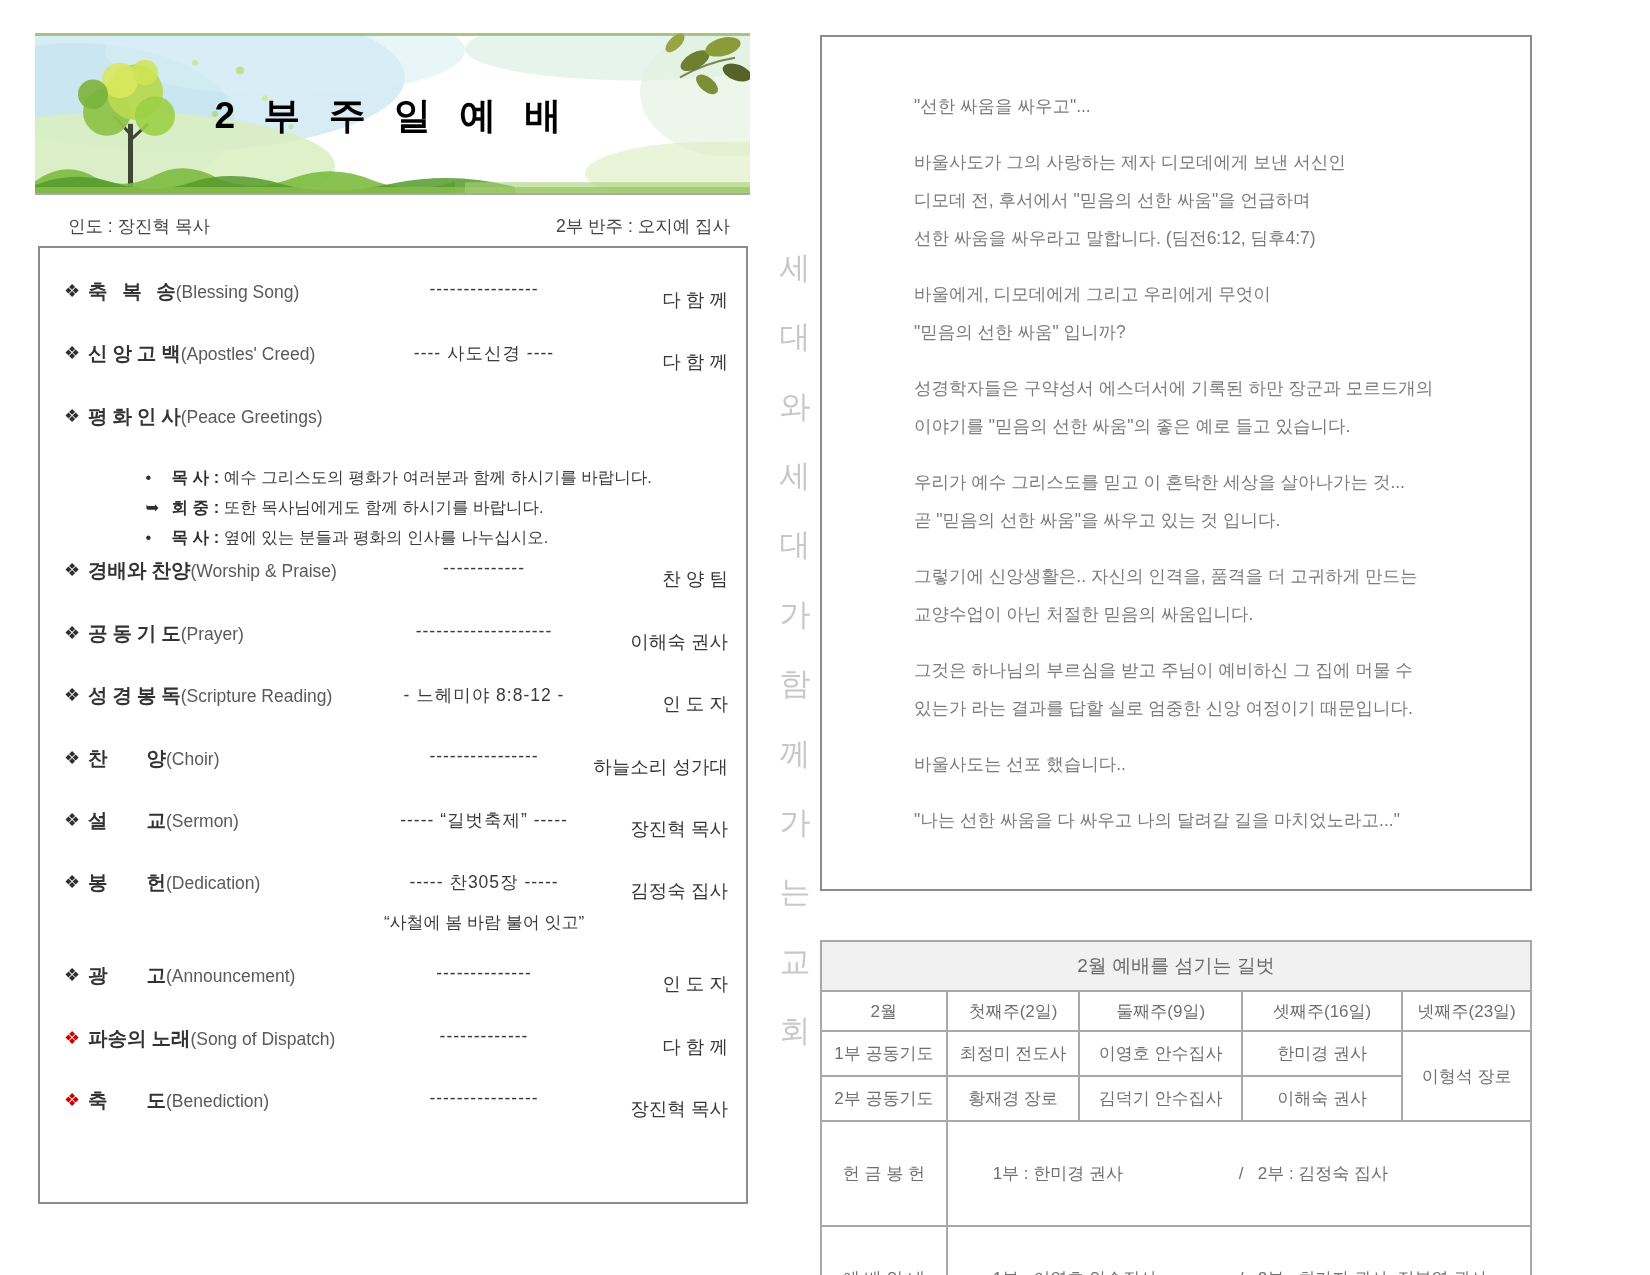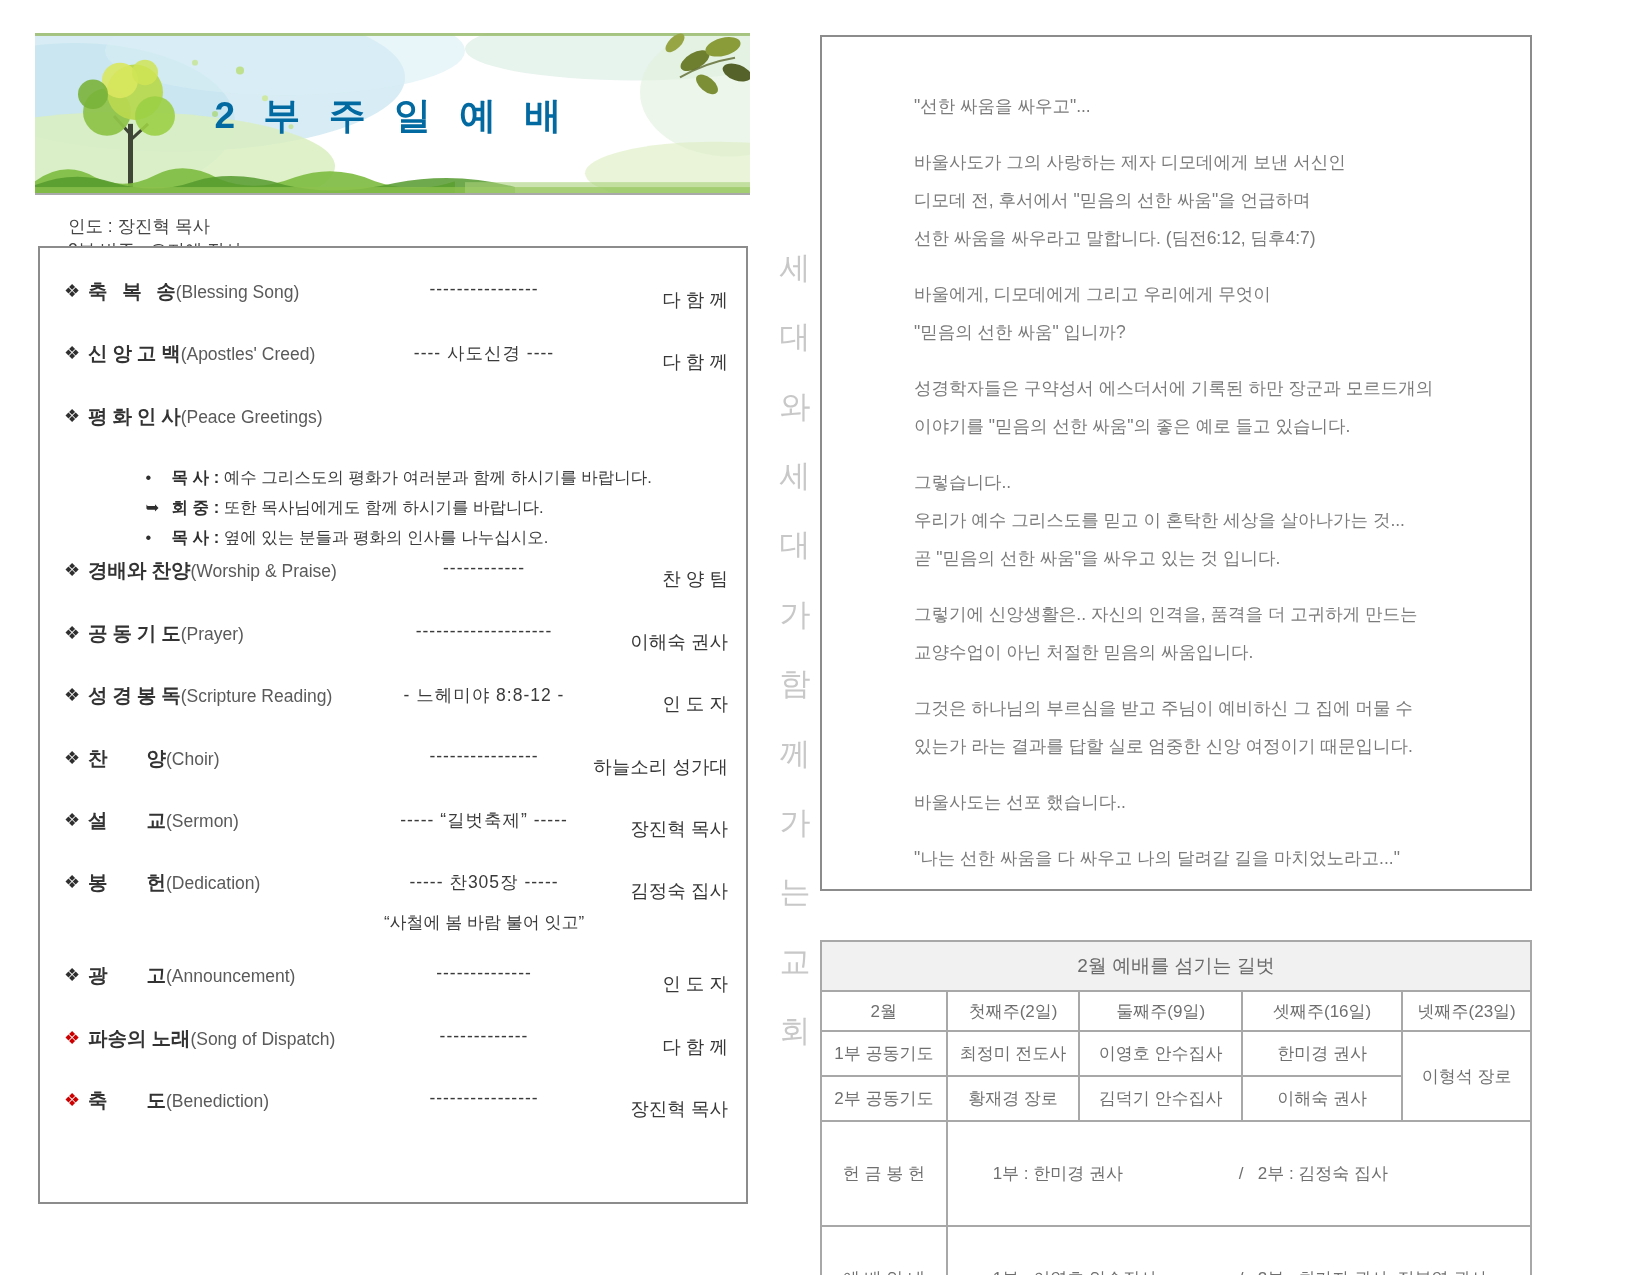--- a/index.html
+++ b/index.html
@@ -4,25 +4,25 @@
 <style>
   * { margin:0; padding:0; box-sizing:border-box; }
   html,body { background:#ffffff; }
   body { font-family:"Liberation Sans","DejaVu Sans",sans-serif; }
   .page { position:relative; width:1650px; height:1275px; background:#fff; overflow:hidden; }
 
   
   .banner { position:absolute; left:35px; top:33px; width:715px; height:162px; border-bottom:2px solid #a9a9a9; overflow:hidden; }
   .banner svg { position:absolute; left:0; top:0; width:100%; height:100%; }
   .banner-title { position:absolute; left:0; right:0; top:58px; text-align:center;
-    font-size:37px; font-weight:bold; color:#0369a1; letter-spacing:9px; white-space:pre; }
+    font-size:37px; font-weight:bold; color:#000000; letter-spacing:9px; white-space:pre; }
 
   
   .leader-line { position:absolute; left:68px; top:214px; width:662px; display:flex; justify-content:space-between;
-    font-size:17.5px; color:#454545; white-space:pre;flex-direction:column; }
+    font-size:17.5px; color:#454545; white-space:pre; }
 
   
   .worship-box { position:absolute; left:38px; top:246px; width:710px; height:958px; border:2px solid #8c8c8c; background:#fff; }
   .w-row { position:absolute; left:24px; width:664px; height:32px; }
   .w-dia { position:absolute; left:0; top:2px; font-size:18px; color:#2f2f2f; }
   .w-dia.red { color:#cc0000; }
   .w-title { position:absolute; left:24px; top:0; white-space:pre; }
   .w-ko { font-size:19.5px; font-weight:bold; color:#333333; white-space:pre;font-family:Liberation Serif, serif; }
   .w-en { font-size:17.5px; color:#5a5a5a; white-space:pre; }
   .w-mid { position:absolute; left:270px; top:1px; width:300px; text-align:center;
@@ -230,21 +230,20 @@
     </p>
     <p>
       <span class="dev-line" style="display:block">바울에게, 디모데에게 그리고 우리에게 무엇이</span>
       <span class="dev-line" style="display:block">"믿음의 선한 싸움" 입니까?</span>
     </p>
     <p>
       <span class="dev-line" style="display:block">성경학자들은 구약성서 에스더서에 기록된 하만 장군과 모르드개의</span>
       <span class="dev-line" style="display:block">이야기를 "믿음의 선한 싸움"의 좋은 예로 들고 있습니다.</span>
     </p>
     <p>
-      <span class="dev-line" style="display:block">그렇습니다..</span>
       <span class="dev-line" style="display:block">우리가 예수 그리스도를 믿고 이 혼탁한 세상을 살아나가는 것...</span>
       <span class="dev-line" style="display:block">곧 "믿음의 선한 싸움"을 싸우고 있는 것 입니다.</span>
     </p>
     <p>
       <span class="dev-line" style="display:block">그렇기에 신앙생활은.. 자신의 인격을, 품격을 더 고귀하게 만드는</span>
       <span class="dev-line" style="display:block">교양수업이 아닌 처절한 믿음의 싸움입니다.</span>
     </p>
     <p>
       <span class="dev-line" style="display:block">그것은 하나님의 부르심을 받고 주님이 예비하신 그 집에 머물 수</span>
       <span class="dev-line" style="display:block">있는가 라는 결과를 답할 실로 엄중한 신앙 여정이기 때문입니다.</span>

